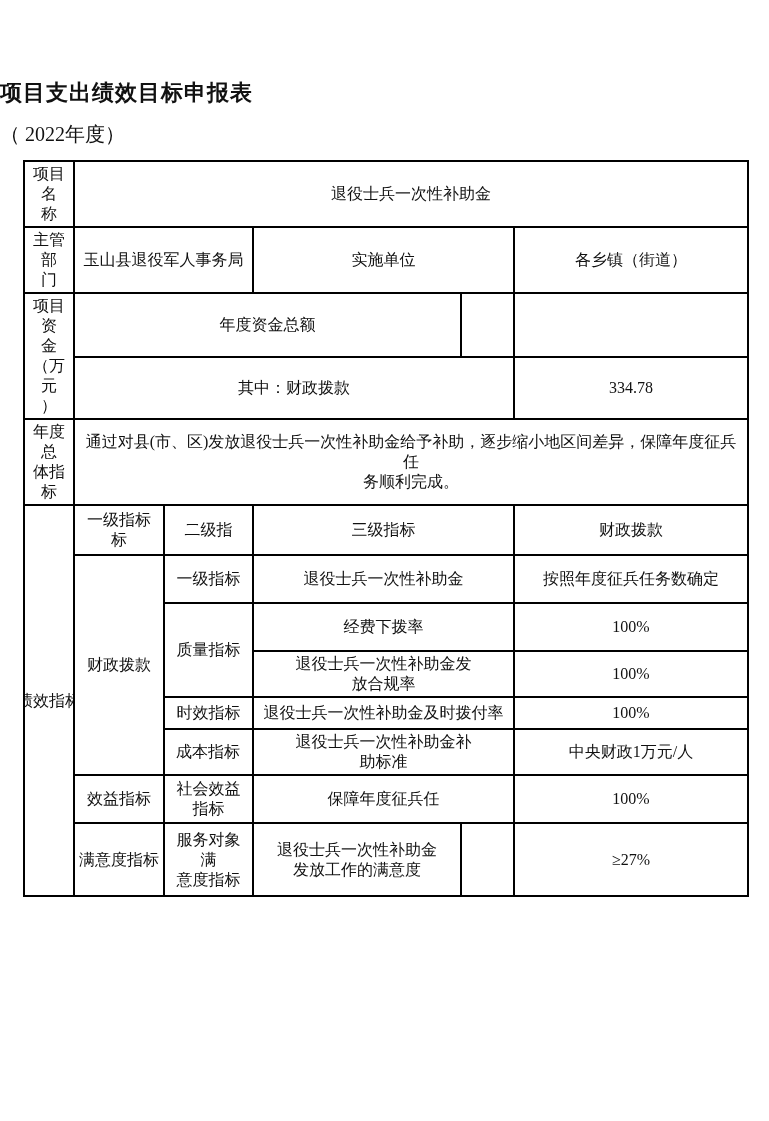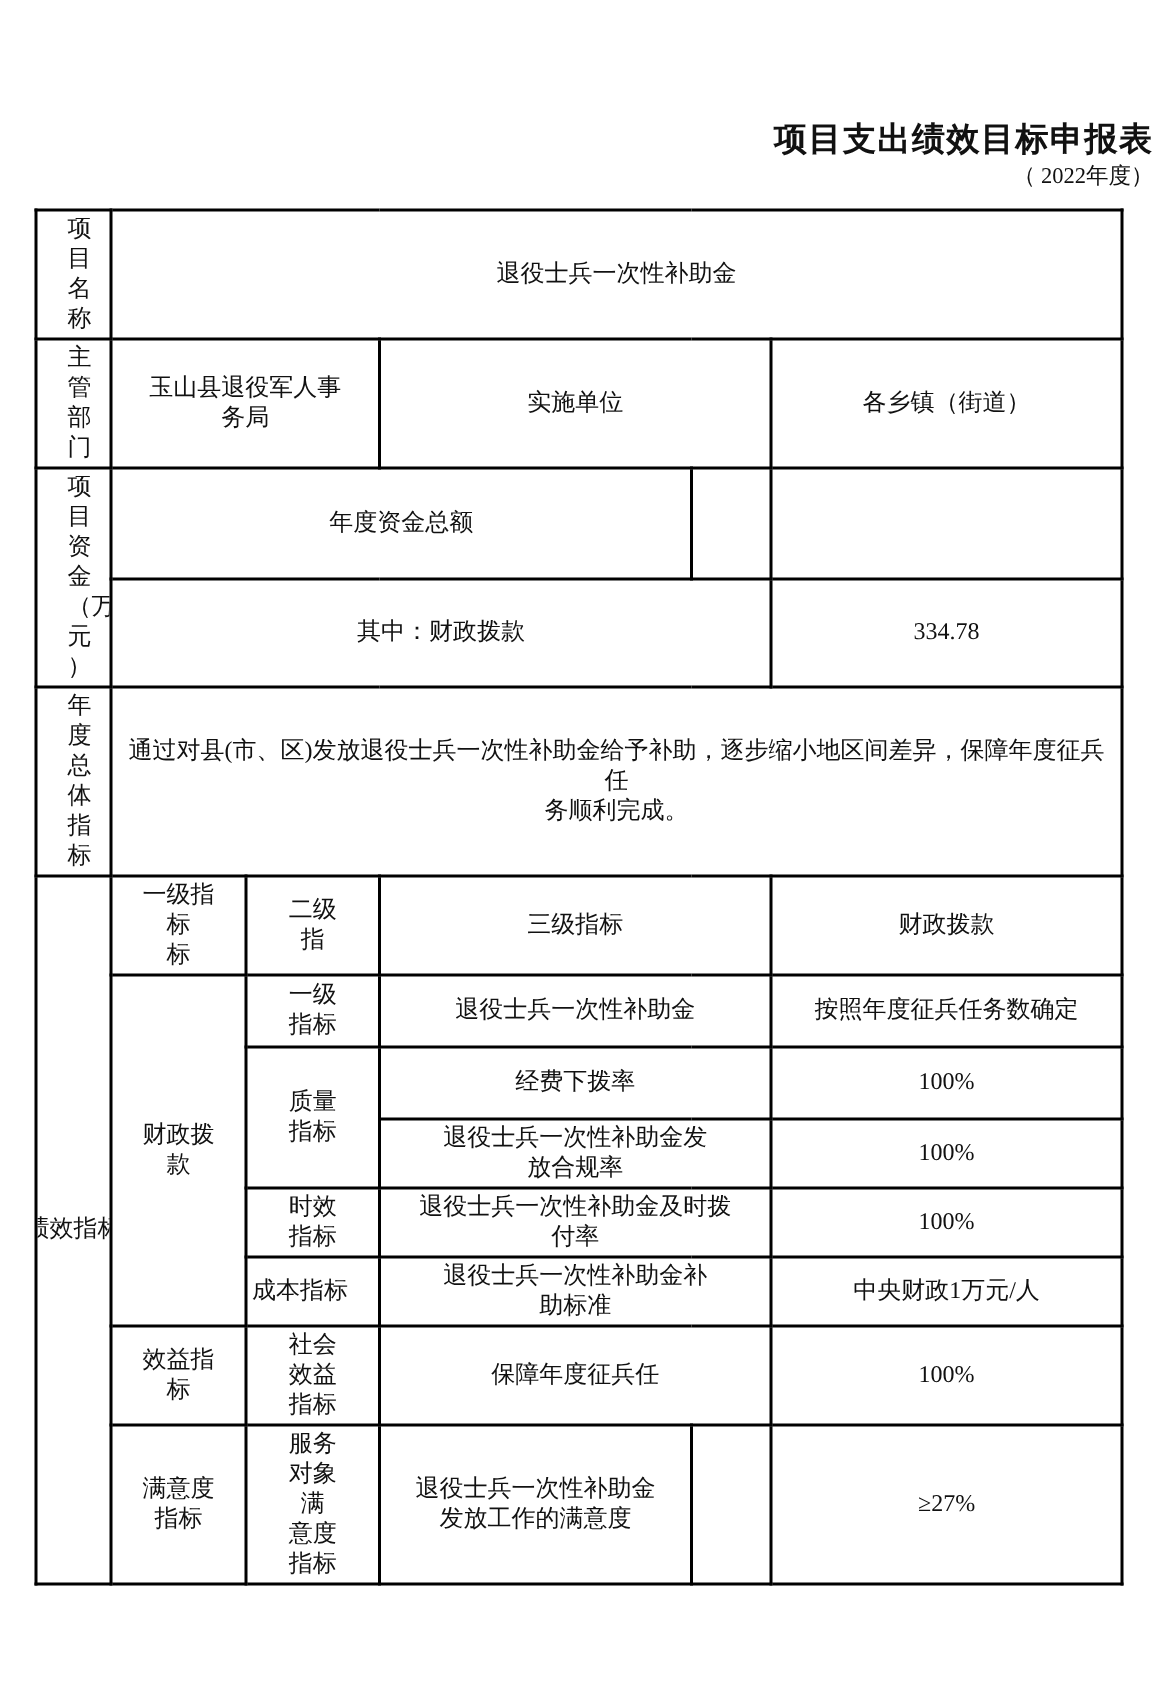--- a/index.html
+++ b/index.html
@@ -5,41 +5,42 @@
   * { margin: 0; padding: 0; box-sizing: border-box; }
   html, body { background: #ffffff; }
   body {
     width: 769px; height: 1121px;
     font-family: "Liberation Serif", "DejaVu Serif", serif;
     color: #111;
     overflow: hidden;
   }
   .doc-title {
     margin-top: 78px;
-    text-align: right;
+    text-align: left;
     font-size: 22px;
     font-weight: bold;
     letter-spacing: 1px;
   }
   .doc-subtitle {
-    text-align: right;
-    font-size: 15px;
+    margin-top: 13px;
+    text-align: left;
+    font-size: 20px;
   }
   table.form {
     margin: 12px 0 0 23px;
     width: 724px;
     border-collapse: collapse;
     table-layout: fixed;
   }
   table.form td {
     border: 2px solid #000;
     font-size: 16px;
     text-align: center;
     vertical-align: middle;
-    padding: 2px 20px;
+    padding: 2px 4px;
     line-height: 1.25;
     overflow: hidden;
   }
   td.pre { white-space: pre-line; }
   td.sm { font-size: 15px; }
   td.left { text-align: left; padding-left: 8px; }
   td.right { text-align: right; padding-right: 3px; }
   td.bottom { vertical-align: bottom; padding-bottom: 3px; }
   td.overflow-center { position: relative; overflow: visible; }
   td.overflow-center > span {

